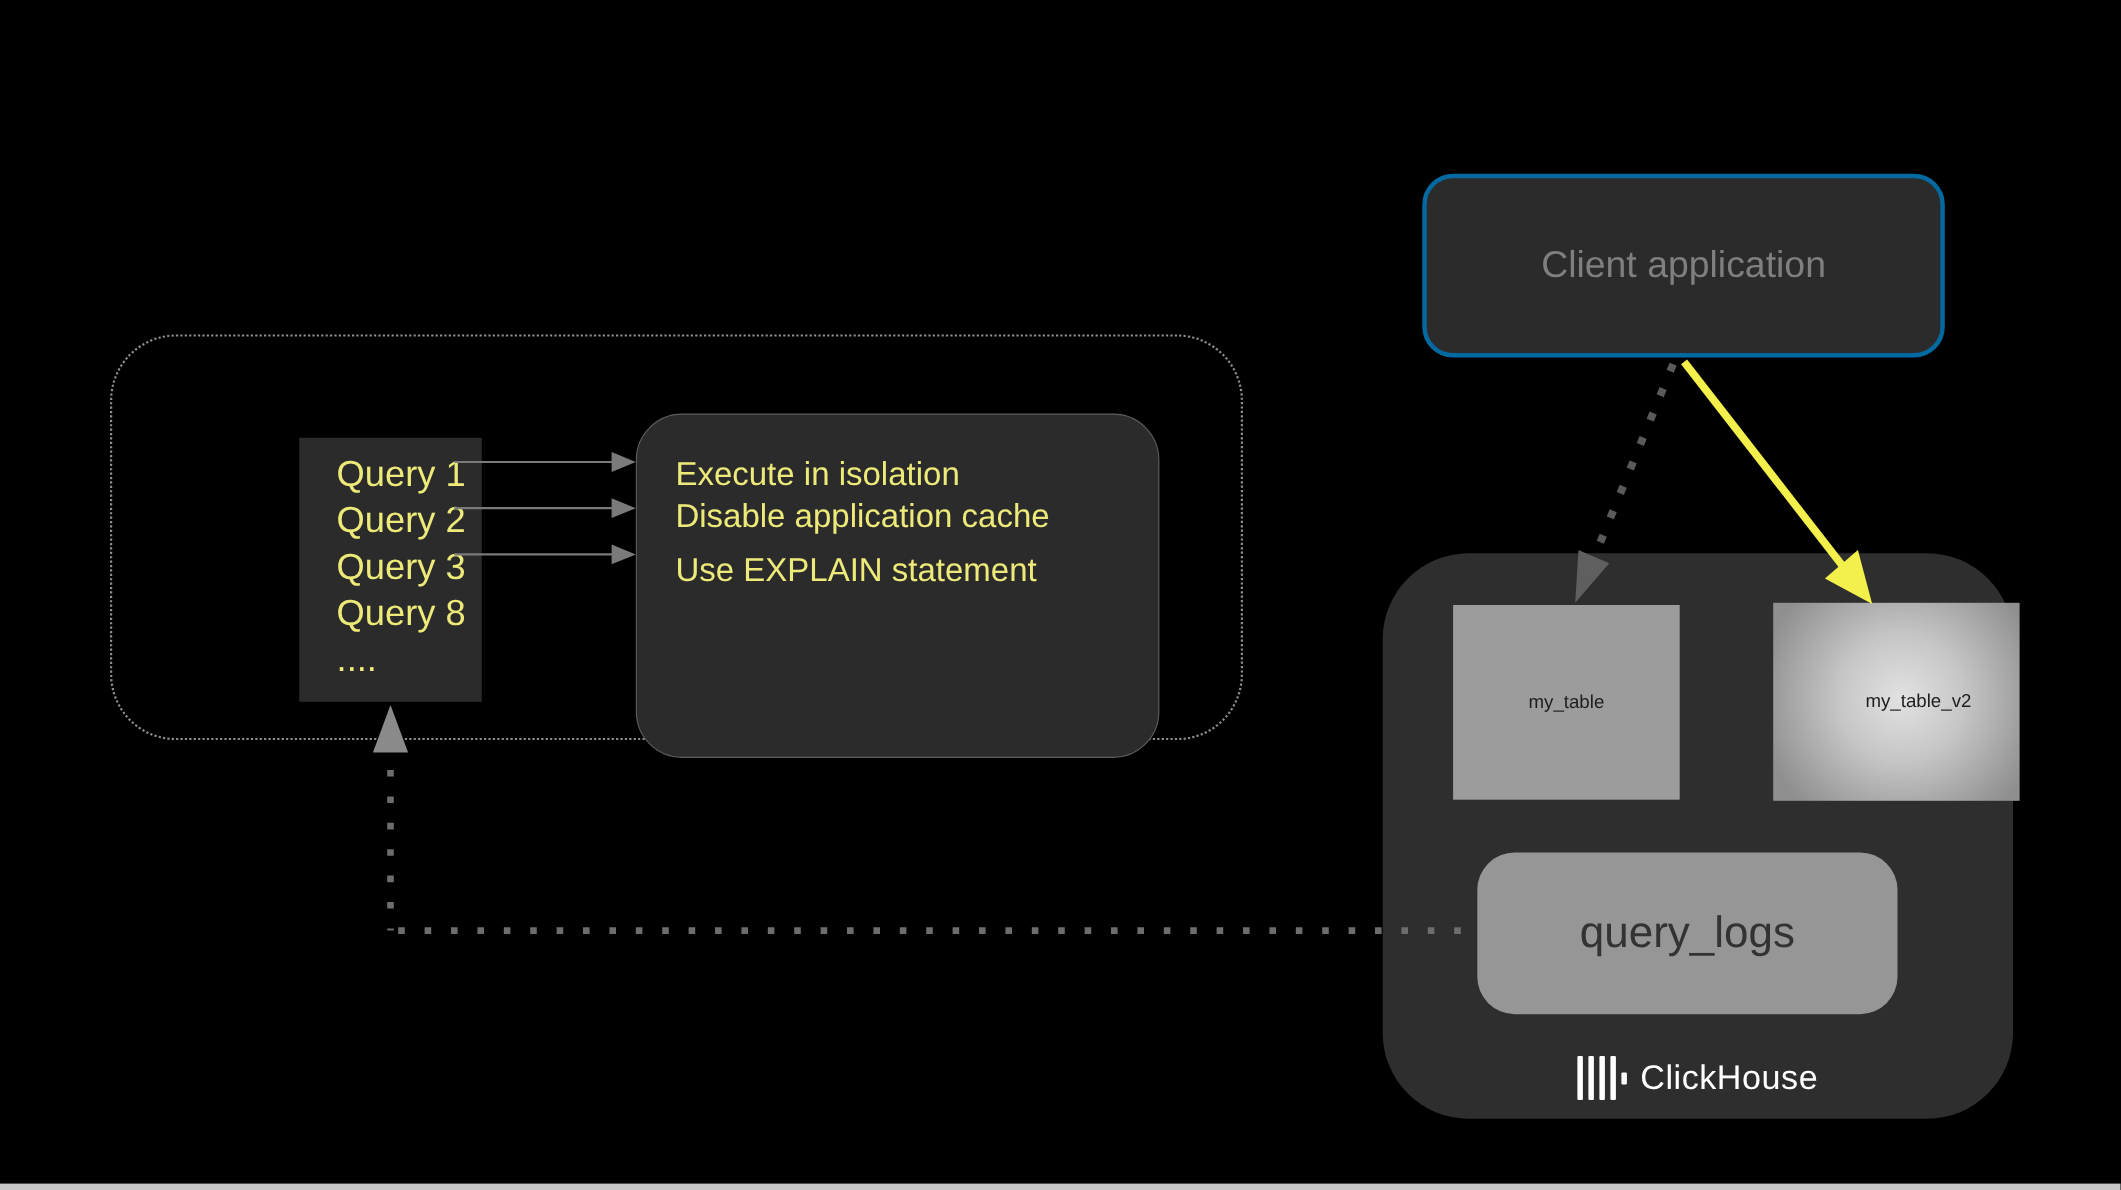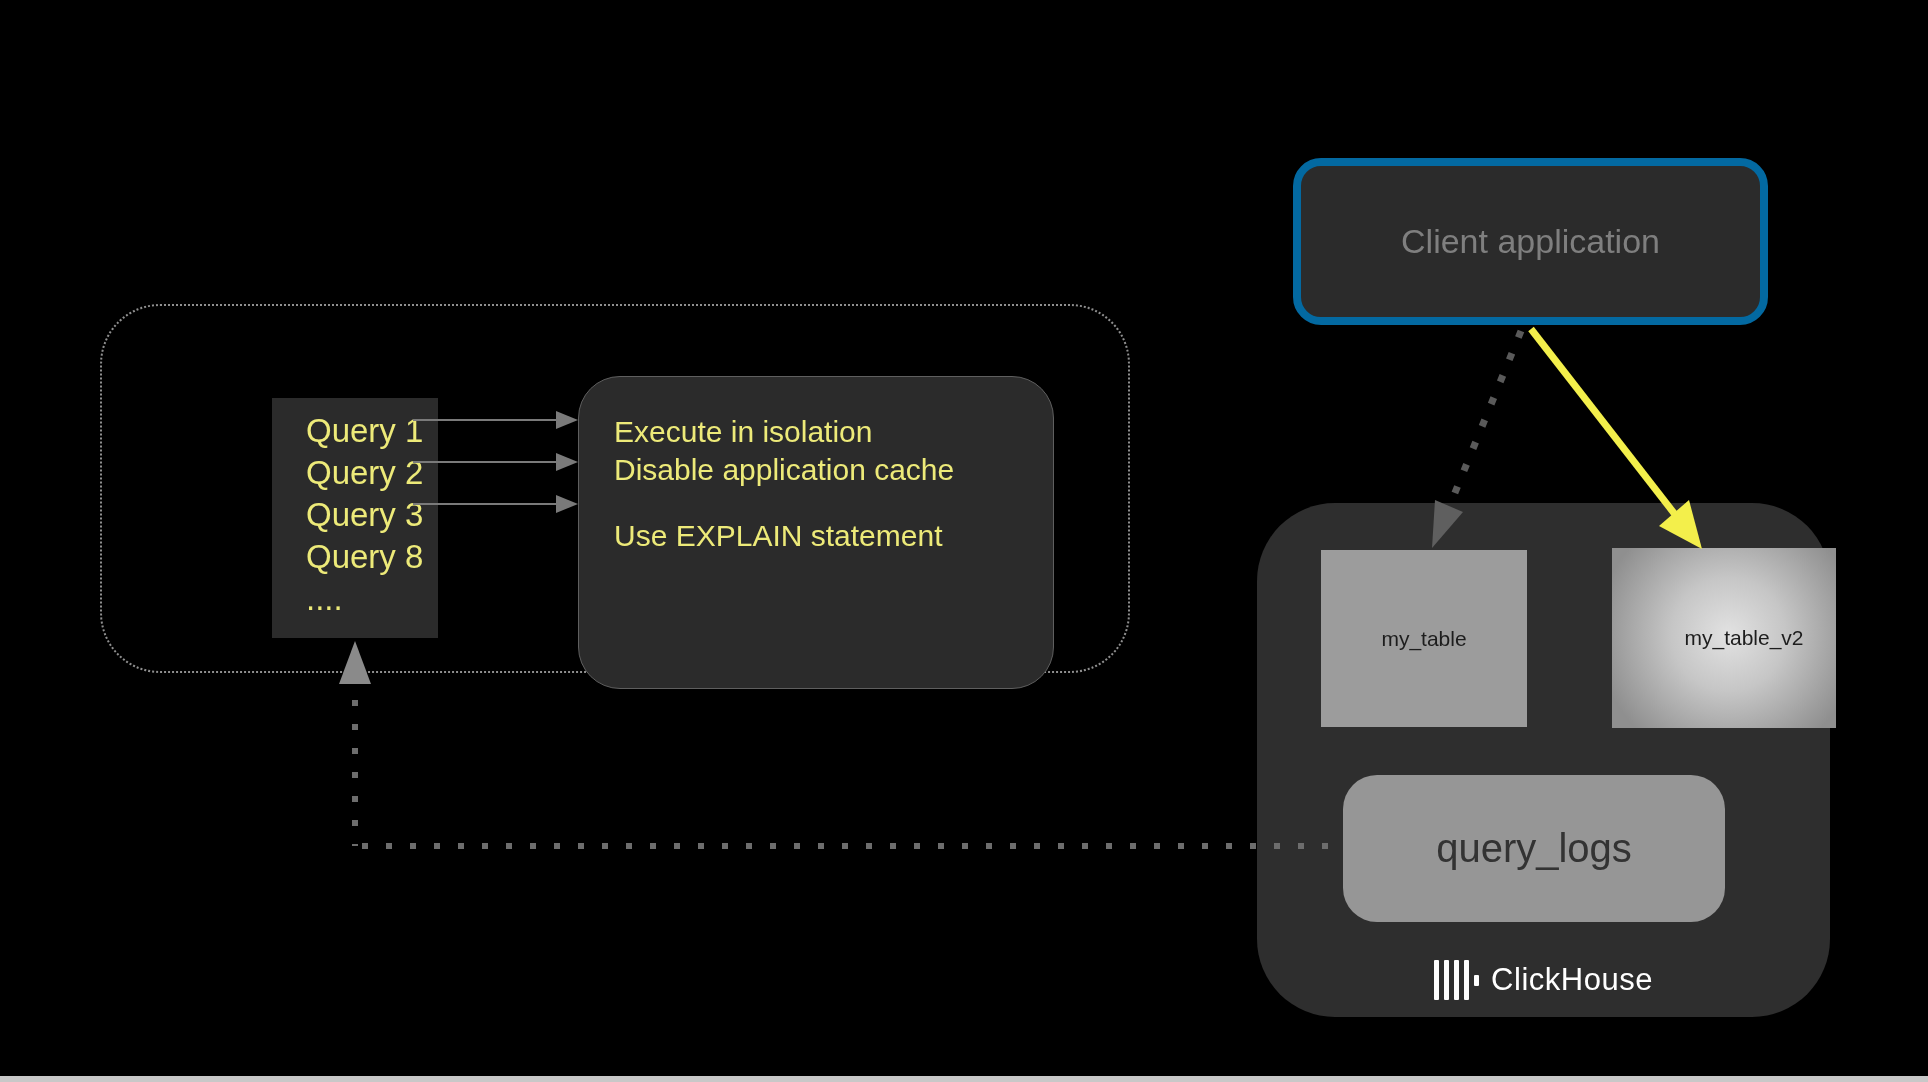--- a/index.html
+++ b/index.html
@@ -21,41 +21,41 @@
     color:#edea79;font-size:33px;white-space:nowrap;
   }
   .investigation-panel{
     position:absolute;left:578px;top:376px;width:476px;height:313px;
     background:#2b2b2b;border:1px solid #5f5f5f;border-radius:42px;box-sizing:border-box;
   }
   .tip-line{
     color:#edea79;font-size:30px;line-height:38px;margin-left:35px;white-space:nowrap;
   }
   .tip-first{margin-top:36px;}
-  .tip-gap{margin-top:28px;}
+  .tip-gap{margin-top:11px;}
   .investigation-title{
     position:absolute;left:0;right:0;bottom:16px;text-align:center;
     color:#ededed;font-size:30px;
   }
   
   .client-box{
     position:absolute;left:1293px;top:158px;width:475px;height:167px;
-    background:#2b2b2b;border:8px solid #0369a1;border-radius:28px;box-sizing:border-box;
+    background:#2b2b2b;border:4px solid #0369a1;border-radius:28px;box-sizing:border-box;
     display:flex;align-items:center;justify-content:center;
   }
   .client-label{color:#7f7f7f;font-size:34px;}
   
   .ch-container{
     position:absolute;left:1257px;top:503px;width:573px;height:514px;
     background:#2e2e2e;border-radius:78px;
   }
   .table-box{
     position:absolute;background:#9c9c9c;display:flex;align-items:center;justify-content:center;
   }
-  .table-box .table-label{color:#1d1d1d;font-size:21px;}
+  .table-box .table-label{color:#1d1d1d;font-size:17px;}
   .t1{left:1321px;top:550px;width:206px;height:177px;}
   .t2{left:1612px;top:548px;width:184px;height:180px;
       background:radial-gradient(circle at 52% 48%, #e2e2e2 0%, #c6c6c6 38%, #8f8f8f 88%);padding-left:40px;}
   .logs-box{
     position:absolute;left:1343px;top:775px;width:382px;height:147px;
     background:#969696;border-radius:34px;
     display:flex;align-items:center;justify-content:center;
   }
   .logs-label{color:#333333;font-size:40px;}
   .brand-row{

